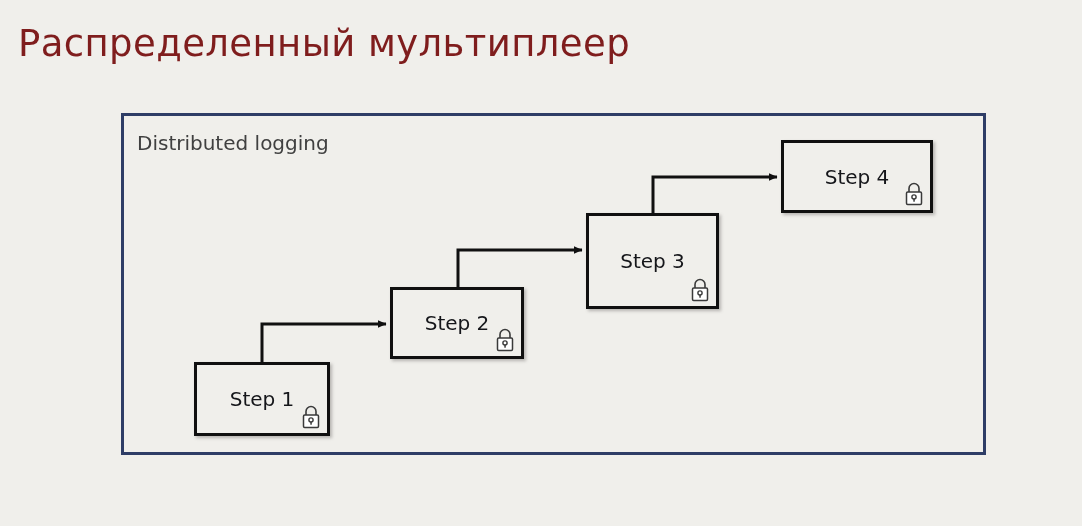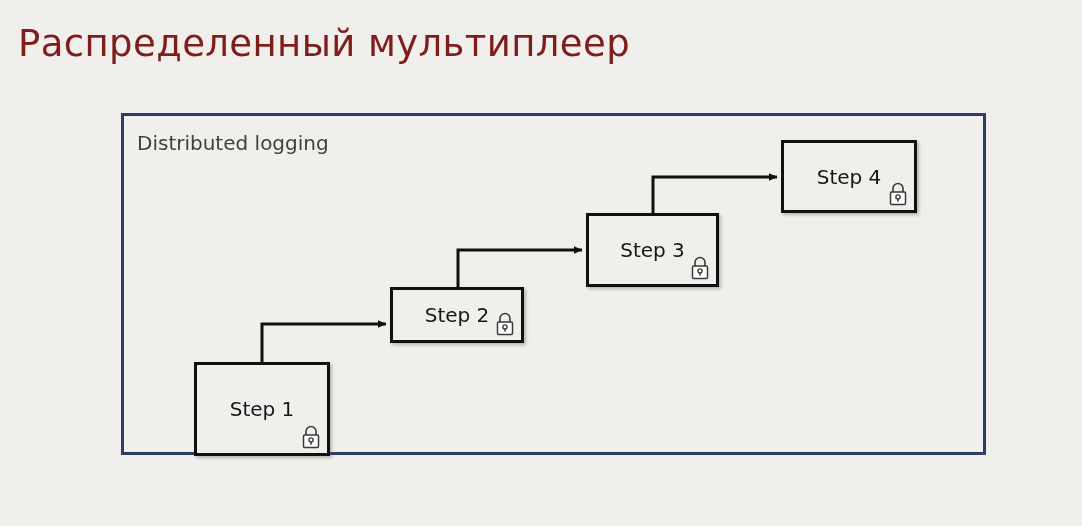--- a/index.html
+++ b/index.html
@@ -113,51 +113,51 @@
       </marker>
     </defs>
 
     <path class="connector-line" d="M262,363 L262,324 L386,324" fill="none" stroke="#101010" stroke-width="3" marker-end="url(#arrowhead)"></path>
 
     <path class="connector-line" d="M458,288 L458,250 L582,250" fill="none" stroke="#101010" stroke-width="3" marker-end="url(#arrowhead)"></path>
 
     <path class="connector-line" d="M653,214 L653,177 L777,177" fill="none" stroke="#101010" stroke-width="3" marker-end="url(#arrowhead)"></path>
   </svg>
 
-  <div class="step-box" id="box-1" style="left:194px; top:362px; width:136px; height:94px;">
+  <div class="step-box" id="box-1" style="left:194px; top:362px; width:136px; height:74px;">
     <div class="step-label">Step 1</div>
     <svg class="lock-icon" viewBox="0 0 22 26" xmlns="http://www.w3.org/2000/svg">
       <path d="M6,11 L6,7.5 A5,5 0 0 1 16,7.5 L16,11" fill="none" stroke="#3a3a3a" stroke-width="1.6"></path>
       <rect x="3.5" y="11" width="15" height="12.5" rx="1.2" fill="#ffffff" stroke="#3a3a3a" stroke-width="1.5"></rect>
       <circle cx="11" cy="16" r="2.1" fill="none" stroke="#3a3a3a" stroke-width="1.4"></circle>
       <rect x="10.3" y="17.3" width="1.5" height="3.4" fill="#3a3a3a"></rect>
     </svg>
   </div>
 
-  <div class="step-box" id="box-2" style="left:390px; top:287px; width:134px; height:56px;">
+  <div class="step-box" id="box-2" style="left:390px; top:287px; width:134px; height:72px;">
     <div class="step-label">Step 2</div>
     <svg class="lock-icon" viewBox="0 0 22 26" xmlns="http://www.w3.org/2000/svg">
       <path d="M6,11 L6,7.5 A5,5 0 0 1 16,7.5 L16,11" fill="none" stroke="#3a3a3a" stroke-width="1.6"></path>
       <rect x="3.5" y="11" width="15" height="12.5" rx="1.2" fill="#ffffff" stroke="#3a3a3a" stroke-width="1.5"></rect>
       <circle cx="11" cy="16" r="2.1" fill="none" stroke="#3a3a3a" stroke-width="1.4"></circle>
       <rect x="10.3" y="17.3" width="1.5" height="3.4" fill="#3a3a3a"></rect>
     </svg>
   </div>
 
-  <div class="step-box" id="box-3" style="left:586px; top:213px; width:133px; height:74px;">
+  <div class="step-box" id="box-3" style="left:586px; top:213px; width:133px; height:96px;">
     <div class="step-label">Step 3</div>
     <svg class="lock-icon" viewBox="0 0 22 26" xmlns="http://www.w3.org/2000/svg">
       <path d="M6,11 L6,7.5 A5,5 0 0 1 16,7.5 L16,11" fill="none" stroke="#3a3a3a" stroke-width="1.6"></path>
       <rect x="3.5" y="11" width="15" height="12.5" rx="1.2" fill="#ffffff" stroke="#3a3a3a" stroke-width="1.5"></rect>
       <circle cx="11" cy="16" r="2.1" fill="none" stroke="#3a3a3a" stroke-width="1.4"></circle>
       <rect x="10.3" y="17.3" width="1.5" height="3.4" fill="#3a3a3a"></rect>
     </svg>
   </div>
 
-  <div class="step-box" id="box-4" style="left:781px; top:140px; width:136px; height:73px;">
+  <div class="step-box" id="box-4" style="left:781px; top:140px; width:152px; height:73px;">
     <div class="step-label">Step 4</div>
     <svg class="lock-icon" viewBox="0 0 22 26" xmlns="http://www.w3.org/2000/svg">
       <path d="M6,11 L6,7.5 A5,5 0 0 1 16,7.5 L16,11" fill="none" stroke="#3a3a3a" stroke-width="1.6"></path>
       <rect x="3.5" y="11" width="15" height="12.5" rx="1.2" fill="#ffffff" stroke="#3a3a3a" stroke-width="1.5"></rect>
       <circle cx="11" cy="16" r="2.1" fill="none" stroke="#3a3a3a" stroke-width="1.4"></circle>
       <rect x="10.3" y="17.3" width="1.5" height="3.4" fill="#3a3a3a"></rect>
     </svg>
   </div>
 
 </div>

